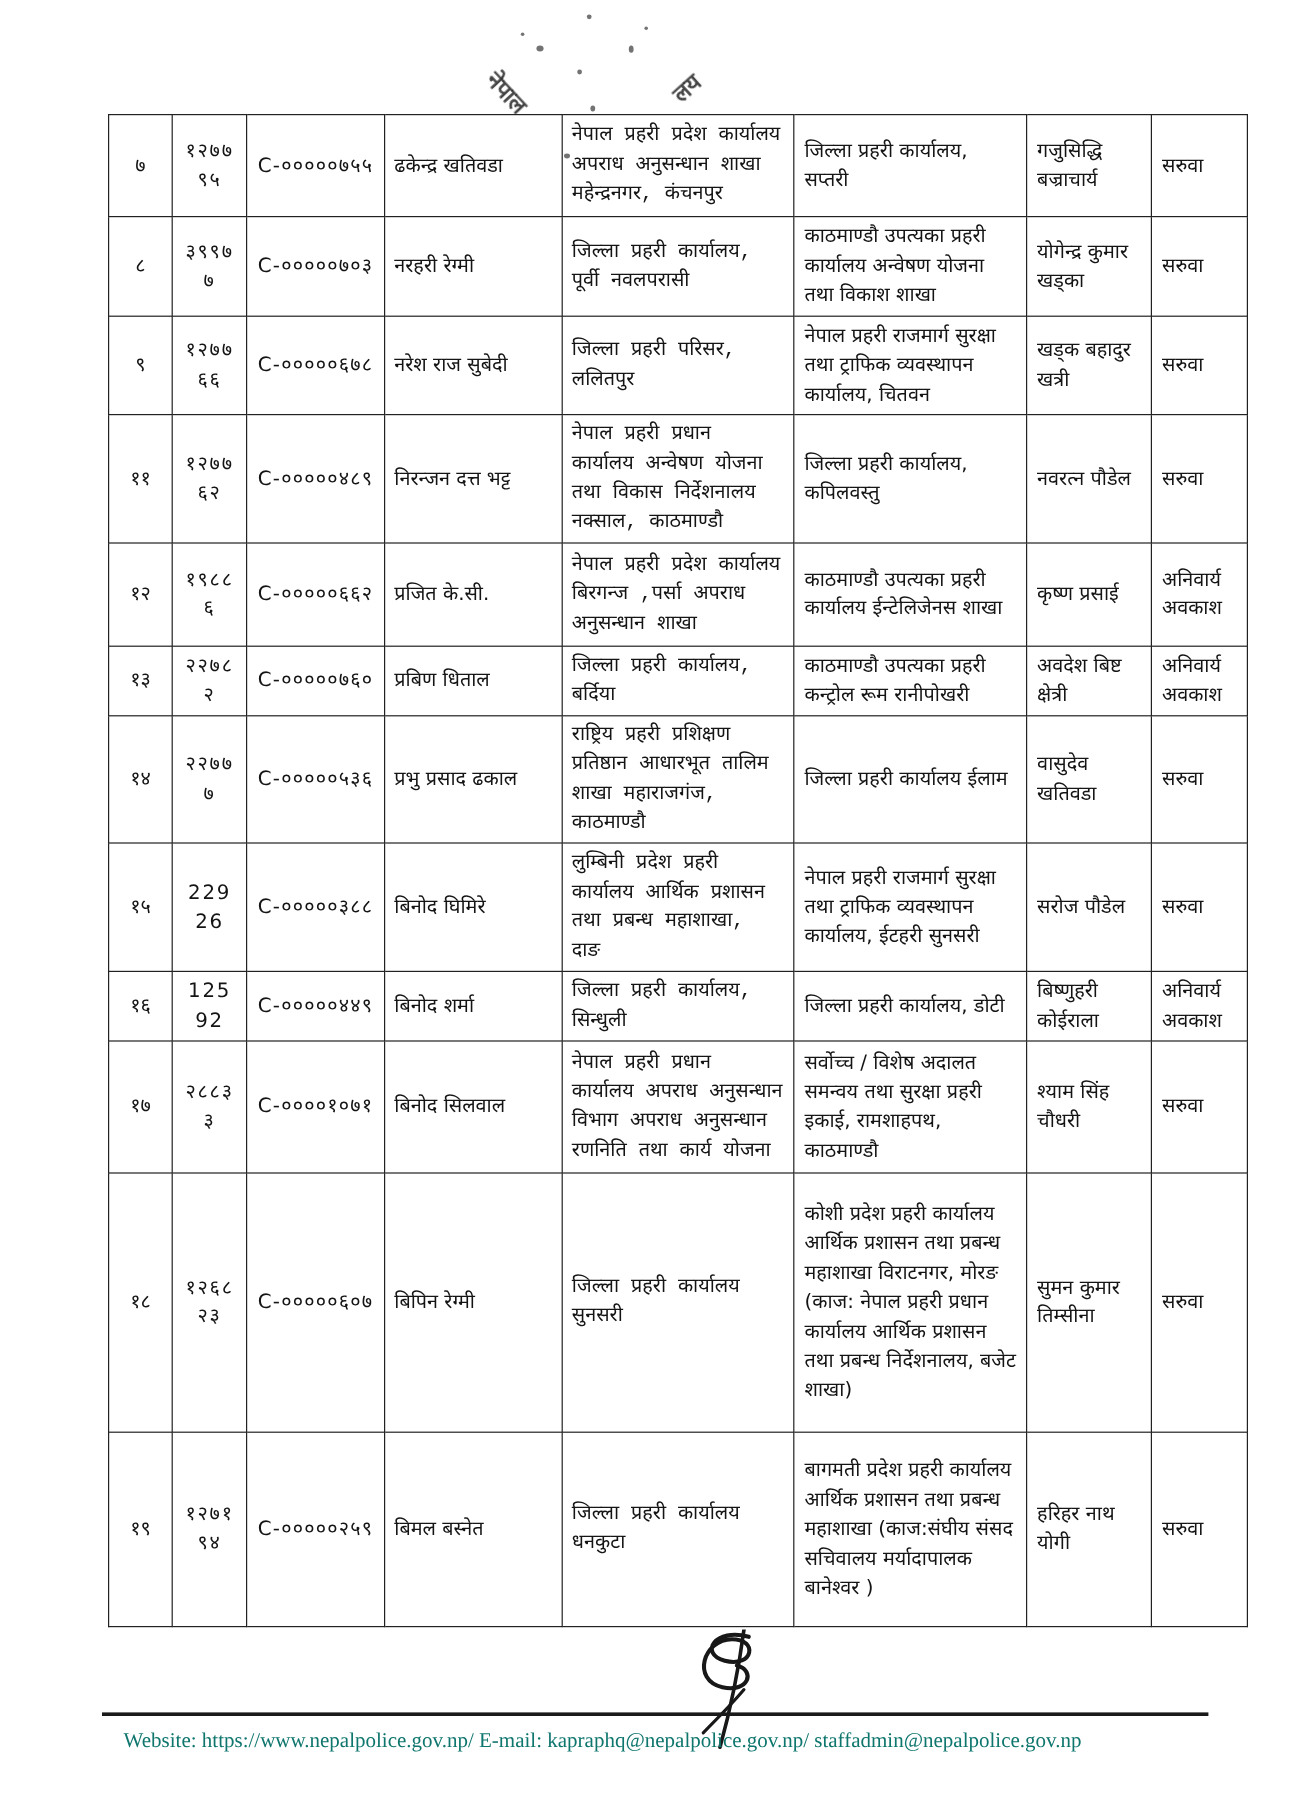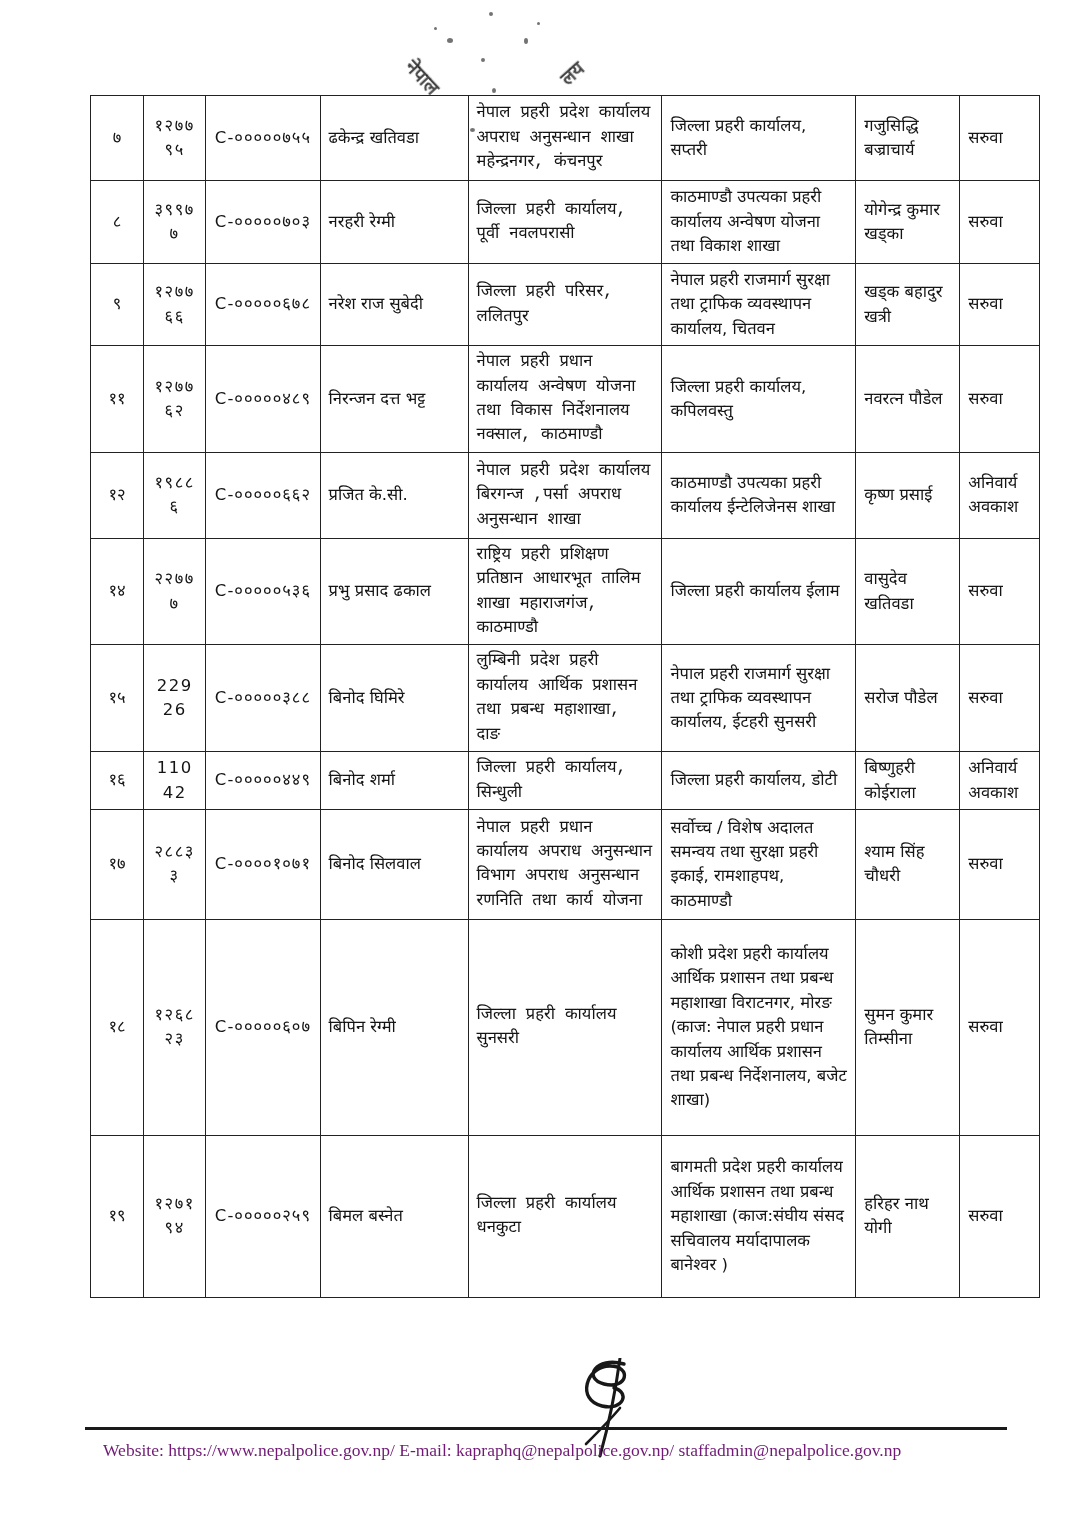--- a/index.html
+++ b/index.html
@@ -51,21 +51,21 @@
   
   .signature{position:absolute;left:562px;top:1358px;}
   
   .footer-rule{
     position:absolute;left:85px;top:1427px;
     width:922px;height:3px;background:#1a1a1a;
   }
   .footer-text{
     position:absolute;left:103px;top:1440px;
     font-family:"Liberation Serif","DejaVu Serif",serif;
-    font-size:17.5px;color:#701a75;
+    font-size:17.5px;color:#0f766e;
     white-space:nowrap;
   }
 </style>
 </head>
 <body>
 
 <div class="stamp-frag" style="left:403px;top:64px;transform:rotate(47deg);">नेपाल</div>
 <div class="stamp-frag" style="left:560px;top:60px;transform:rotate(-42deg);">लय</div>
 <div class="speck" style="left:447px;top:38px;width:6px;height:5px;"></div>
 <div class="speck" style="left:489px;top:12px;width:4px;height:4px;"></div>
@@ -131,20 +131,30 @@
       <tr style="height: 86px;">
         <td class="c-sn">१२</td>
         <td class="c-emp">१९८८६</td>
         <td class="c-code">C-०००००६६२</td>
         <td class="c-name">प्रजित के.सी.</td>
         <td class="c-from">नेपाल प्रहरी प्रदेश कार्यालय बिरगन्ज ,पर्सा अपराध अनुसन्धान शाखा</td>
         <td class="c-to">काठमाण्डौ उपत्यका प्रहरी कार्यालय ईन्टेलिजेनस शाखा</td>
         <td class="c-repl">कृष्ण प्रसाई</td>
         <td class="c-remark">अनिवार्य अवकाश</td>
       </tr>
+      <tr style="height: 58px;">
+        <td class="c-sn">१३</td>
+        <td class="c-emp">२२७८२</td>
+        <td class="c-code">C-०००००७६०</td>
+        <td class="c-name">प्रबिण धिताल</td>
+        <td class="c-from">जिल्ला प्रहरी कार्यालय, बर्दिया</td>
+        <td class="c-to">काठमाण्डौ उपत्यका प्रहरी कन्ट्रोल रूम रानीपोखरी</td>
+        <td class="c-repl">अवदेश बिष्ट क्षेत्री</td>
+        <td class="c-remark">अनिवार्य अवकाश</td>
+      </tr>
       <tr style="height: 102px;">
         <td class="c-sn">१४</td>
         <td class="c-emp">२२७७७</td>
         <td class="c-code">C-०००००५३६</td>
         <td class="c-name">प्रभु प्रसाद ढकाल</td>
         <td class="c-from">राष्ट्रिय प्रहरी प्रशिक्षण प्रतिष्ठान आधारभूत तालिम शाखा महाराजगंज, काठमाण्डौ</td>
         <td class="c-to">जिल्ला प्रहरी कार्यालय ईलाम</td>
         <td class="c-repl">वासुदेव खतिवडा</td>
         <td class="c-remark">सरुवा</td>
       </tr>
@@ -153,21 +163,21 @@
         <td class="c-emp">22926</td>
         <td class="c-code">C-०००००३८८</td>
         <td class="c-name">बिनोद घिमिरे</td>
         <td class="c-from">लुम्बिनी प्रदेश प्रहरी कार्यालय आर्थिक प्रशासन तथा प्रबन्ध महाशाखा, दाङ</td>
         <td class="c-to">नेपाल प्रहरी राजमार्ग सुरक्षा तथा ट्राफिक व्यवस्थापन कार्यालय, ईटहरी सुनसरी</td>
         <td class="c-repl">सरोज पौडेल</td>
         <td class="c-remark">सरुवा</td>
       </tr>
       <tr style="height: 55px;">
         <td class="c-sn">१६</td>
-        <td class="c-emp">11042</td>
+        <td class="c-emp">12592</td>
         <td class="c-code">C-०००००४४९</td>
         <td class="c-name">बिनोद शर्मा</td>
         <td class="c-from">जिल्ला प्रहरी कार्यालय, सिन्धुली</td>
         <td class="c-to">जिल्ला प्रहरी कार्यालय, डोटी</td>
         <td class="c-repl">बिष्णुहरी कोईराला</td>
         <td class="c-remark">अनिवार्य अवकाश</td>
       </tr>
       <tr style="height: 110px;">
         <td class="c-sn">१७</td>
         <td class="c-emp">२८८३३</td>

